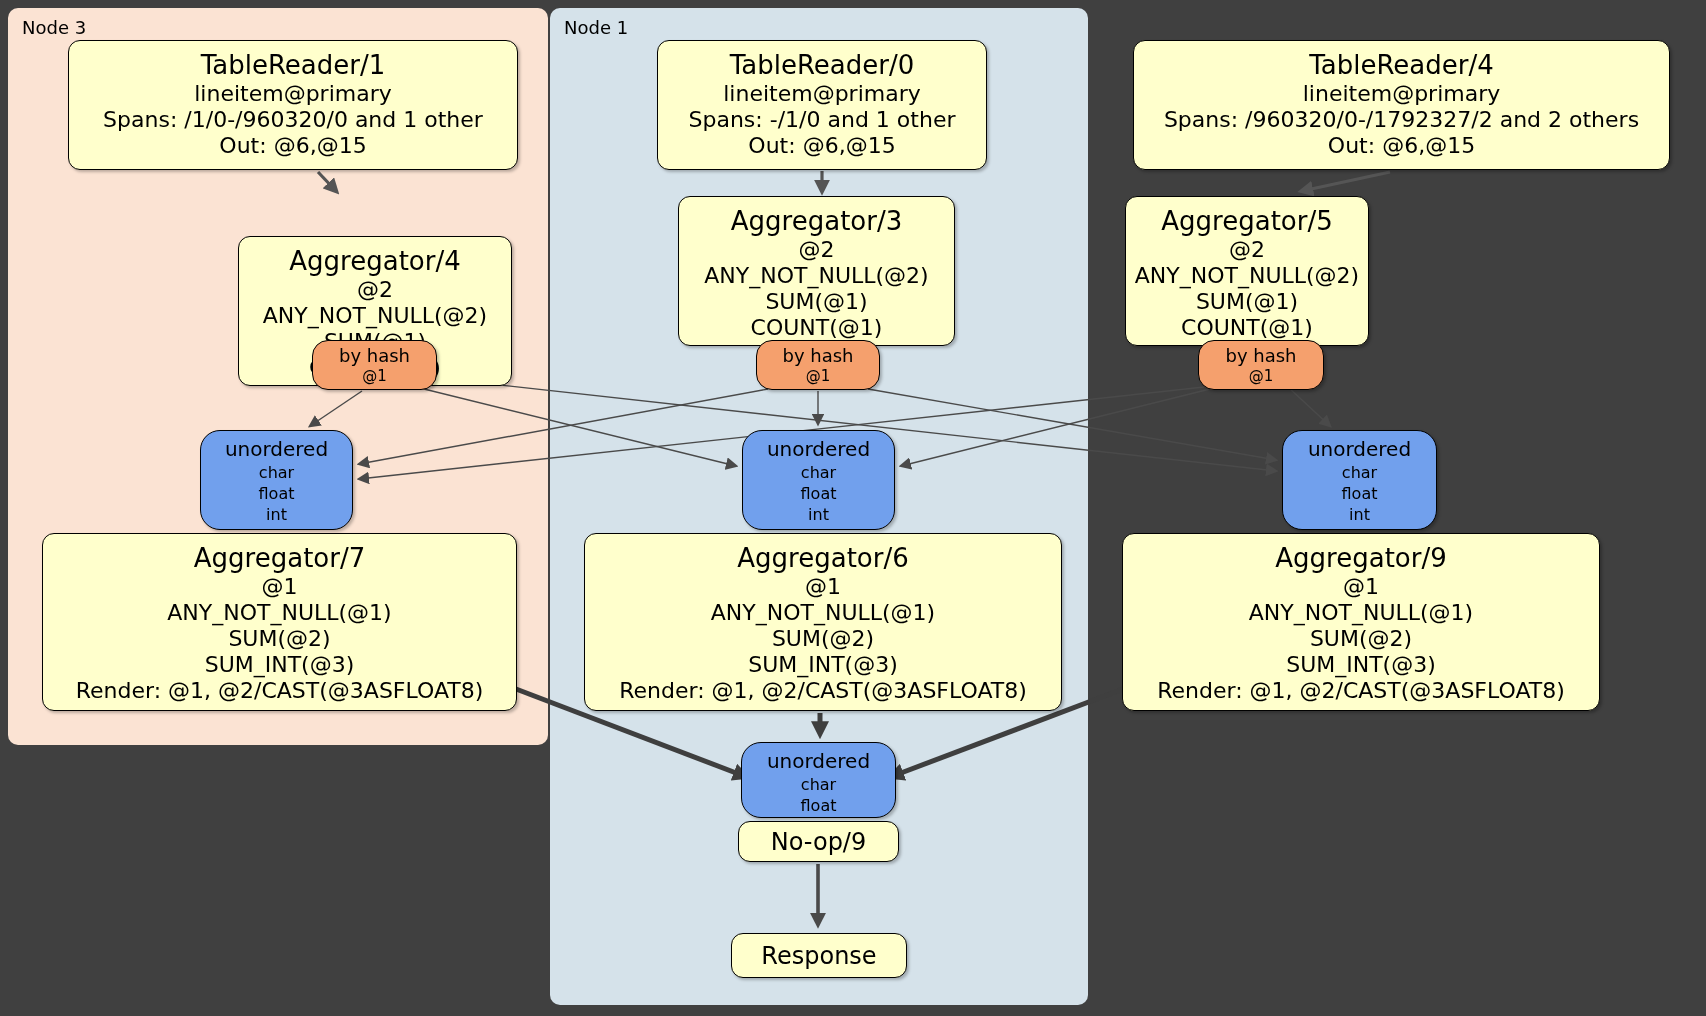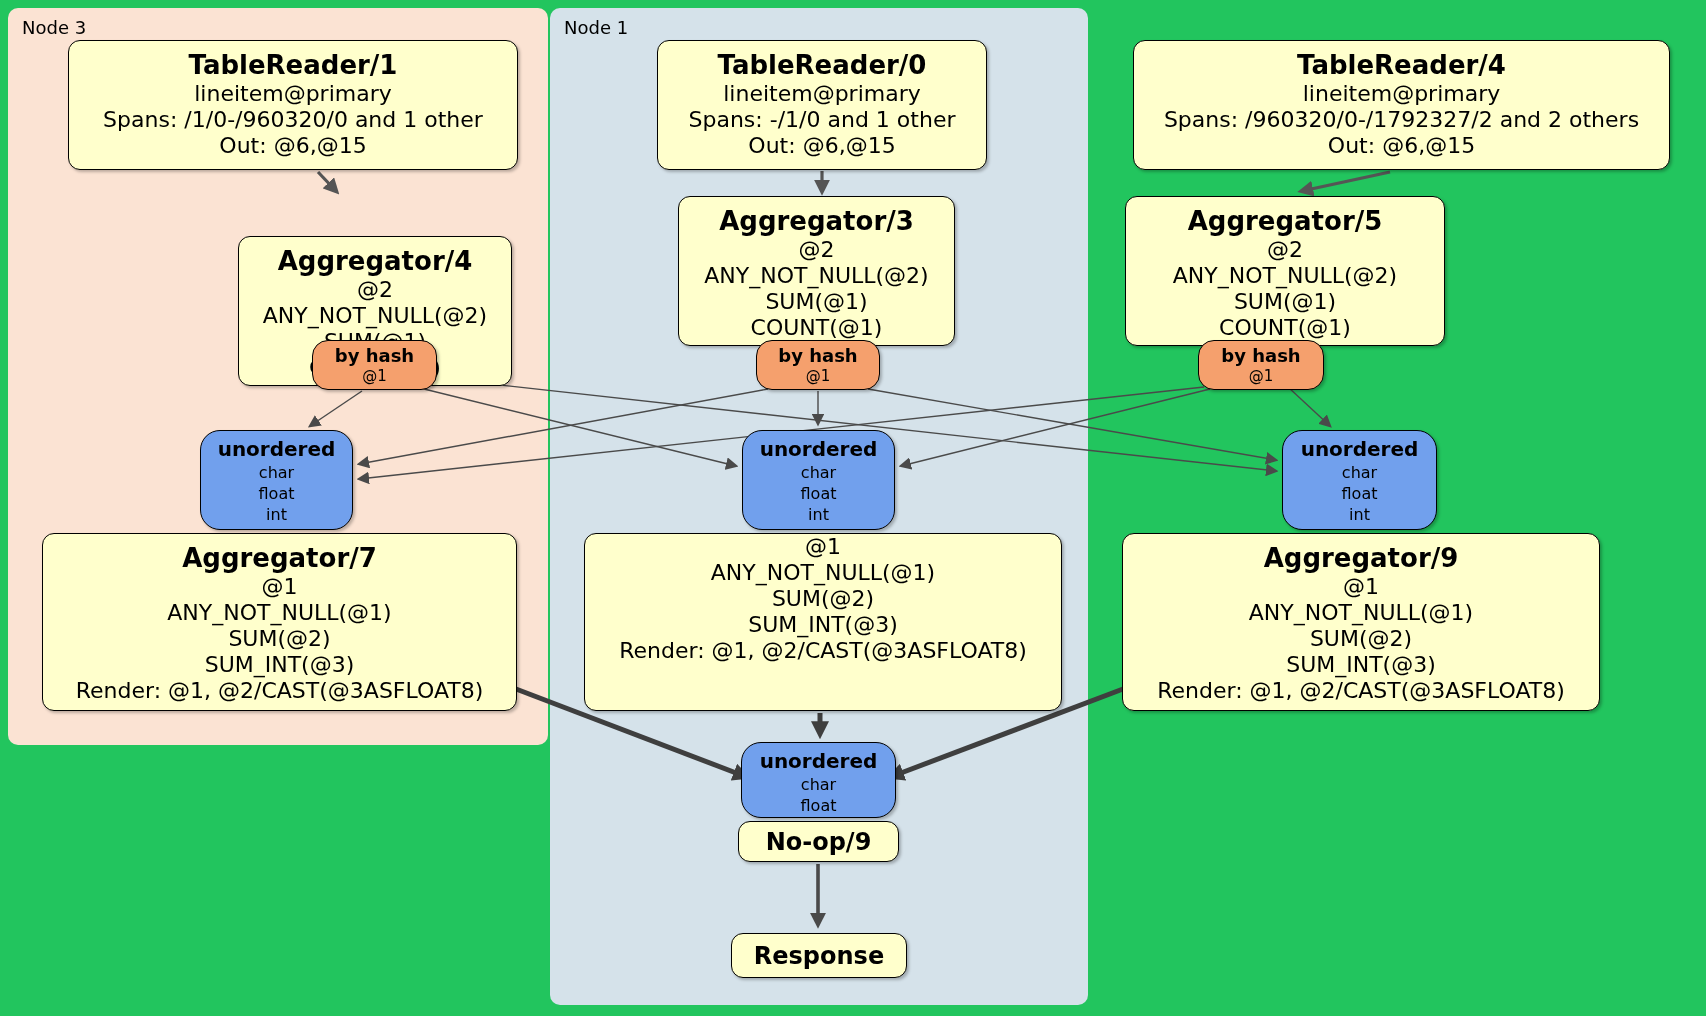--- a/index.html
+++ b/index.html
@@ -1,32 +1,32 @@
 <!DOCTYPE html>
 <html><head>
 <meta charset="utf-8">
 <style>
   html,body{margin:0;padding:0;background:#ffffff;}
   #stage{
     position:relative;width:1706px;height:1016px;overflow:hidden;
-    font-family:"DejaVu Sans","Liberation Sans",sans-serif;color:#000;background:#22c55e;
+    font-family:"DejaVu Sans","Liberation Sans",sans-serif;color:#000;background:#404040;
   }
   .panel{position:absolute;border-radius:10px;z-index:0;}
   .panel-label{position:absolute;top:9px;left:14px;font-size:18px;color:#000;}
   #edges{position:absolute;left:0;top:0;z-index:1;}
   .e-thin{stroke:#4a4a4a;stroke-width:1.4;fill:none;}
   .e-mid{stroke:#555555;stroke-width:3.2;fill:none;}
   .e-thick{stroke:#3f3f3f;stroke-width:5;fill:none;}
   .e-mid2{stroke:#4a4a4a;stroke-width:3.6;fill:none;}
   .box{
     position:absolute;z-index:2;box-sizing:border-box;text-align:center;
     border:1.6px solid #000;background:#ffffcc;border-radius:12px;
     box-shadow:2px 2px 3px rgba(0,0,0,0.25);
   }
-  .box .btitle{font-weight:bold;font-size:26px;line-height:32px;padding-top:8px;white-space:nowrap;}
+  .box .btitle{font-weight:normal;font-size:26px;line-height:32px;padding-top:8px;white-space:nowrap;}
   .box .bline{font-size:22px;line-height:26px;white-space:nowrap;}
   .box.router{background:#f5a06d;border-radius:16px;}
   .box.router .btitle{font-size:18px;line-height:22px;padding-top:4px;}
   .box.router .bline{font-size:15px;line-height:18px;}
   .box.sync{background:#71a0ed;border-radius:20px;}
   .box.sync .btitle{font-size:20px;line-height:25px;padding-top:6px;}
   .box.sync .bline{font-size:16px;line-height:21px;}
   .box.compact{display:flex;align-items:center;justify-content:center;}
   .box.compact .btitle{padding-top:0;font-size:24px;line-height:24px;}
 </style>
@@ -100,21 +100,21 @@
       <div class="bline">SUM(@1)</div>
       <div class="bline">COUNT(@1)</div>
     </div>
     <div class="box processor" style="left: 678px; top: 196px; width: 277px; height: 150px;">
       <div class="btitle">Aggregator/3</div>
       <div class="bline">@2</div>
       <div class="bline">ANY_NOT_NULL(@2)</div>
       <div class="bline">SUM(@1)</div>
       <div class="bline">COUNT(@1)</div>
     </div>
-    <div class="box processor" style="left: 1125px; top: 196px; width: 320px; height: 150px;">
+    <div class="box processor" style="left: 1125px; top: 196px; width: 244px; height: 150px;">
       <div class="btitle">Aggregator/5</div>
       <div class="bline">@2</div>
       <div class="bline">ANY_NOT_NULL(@2)</div>
       <div class="bline">SUM(@1)</div>
       <div class="bline">COUNT(@1)</div>
     </div>
     <div class="box router" style="left: 312px; top: 340px; width: 125px; height: 50px;">
       <div class="btitle">by hash</div>
       <div class="bline">@1</div>
     </div>
@@ -146,20 +146,21 @@
     </div>
     <div class="box processor" style="left: 42px; top: 533px; width: 475px; height: 178px;">
       <div class="btitle">Aggregator/7</div>
       <div class="bline">@1</div>
       <div class="bline">ANY_NOT_NULL(@1)</div>
       <div class="bline">SUM(@2)</div>
       <div class="bline">SUM_INT(@3)</div>
       <div class="bline">Render: @1, @2/CAST(@3ASFLOAT8)</div>
     </div>
     <div class="box processor" style="left: 584px; top: 533px; width: 478px; height: 178px;">
+      <div class="btitle">Aggregator/6</div>
       <div class="bline">@1</div>
       <div class="bline">ANY_NOT_NULL(@1)</div>
       <div class="bline">SUM(@2)</div>
       <div class="bline">SUM_INT(@3)</div>
       <div class="bline">Render: @1, @2/CAST(@3ASFLOAT8)</div>
     </div>
     <div class="box processor" style="left: 1122px; top: 533px; width: 478px; height: 178px;">
       <div class="btitle">Aggregator/9</div>
       <div class="bline">@1</div>
       <div class="bline">ANY_NOT_NULL(@1)</div>

